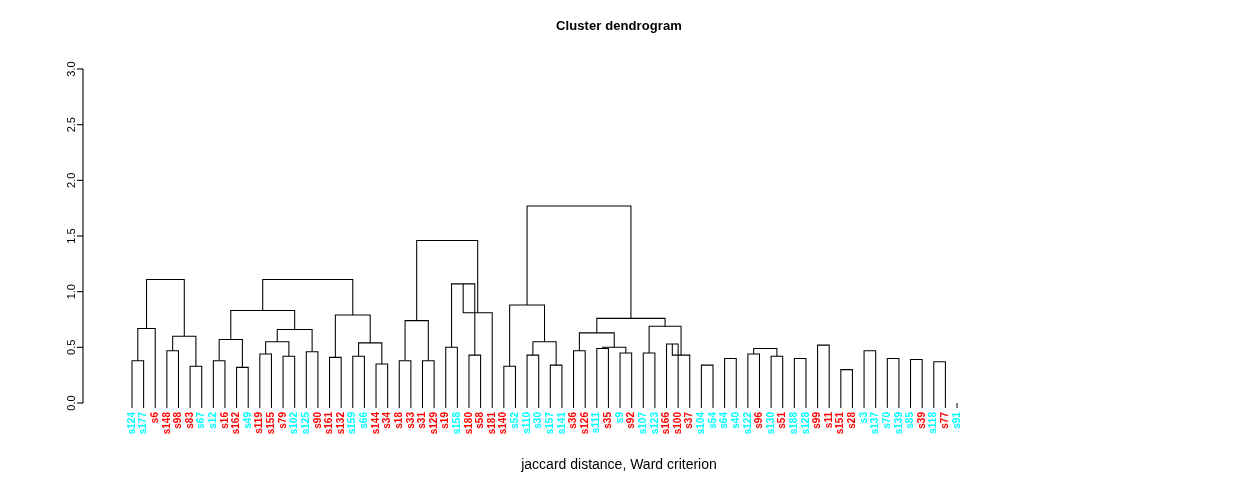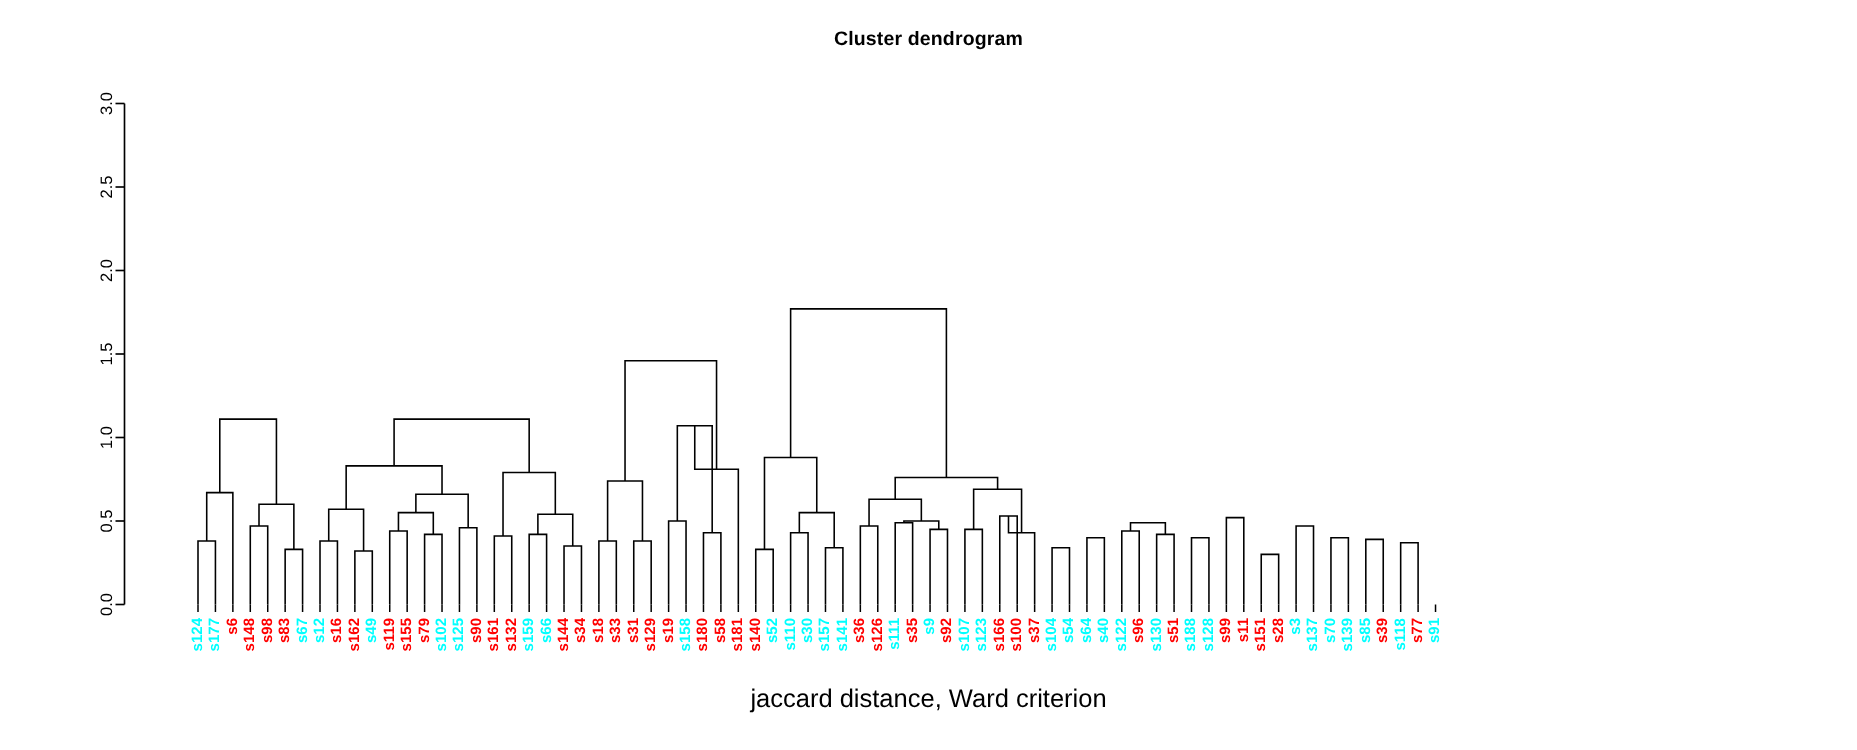--- a/index.html
+++ b/index.html
@@ -30,21 +30,21 @@
     font-weight: bold;
     color: #000000;
     letter-spacing: 0.1px;
   }
   #x-axis-label {
     position: absolute;
     left: 0;
     top: 456px;
     width: 1238px;
     text-align: center;
-    font-size: 17px;
+    font-size: 14px;
     color: #000000;
   }
   svg.plot-svg {
     position: absolute;
     left: 0; top: 0;
     width: 1238px;
     height: 500px;
     overflow: visible;
   }
   .axis-line { stroke: #000000; stroke-width: 1.1; fill: none; }

